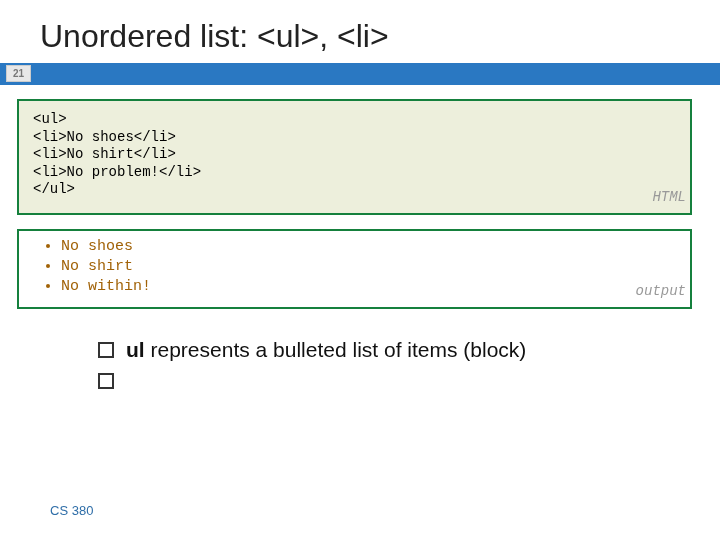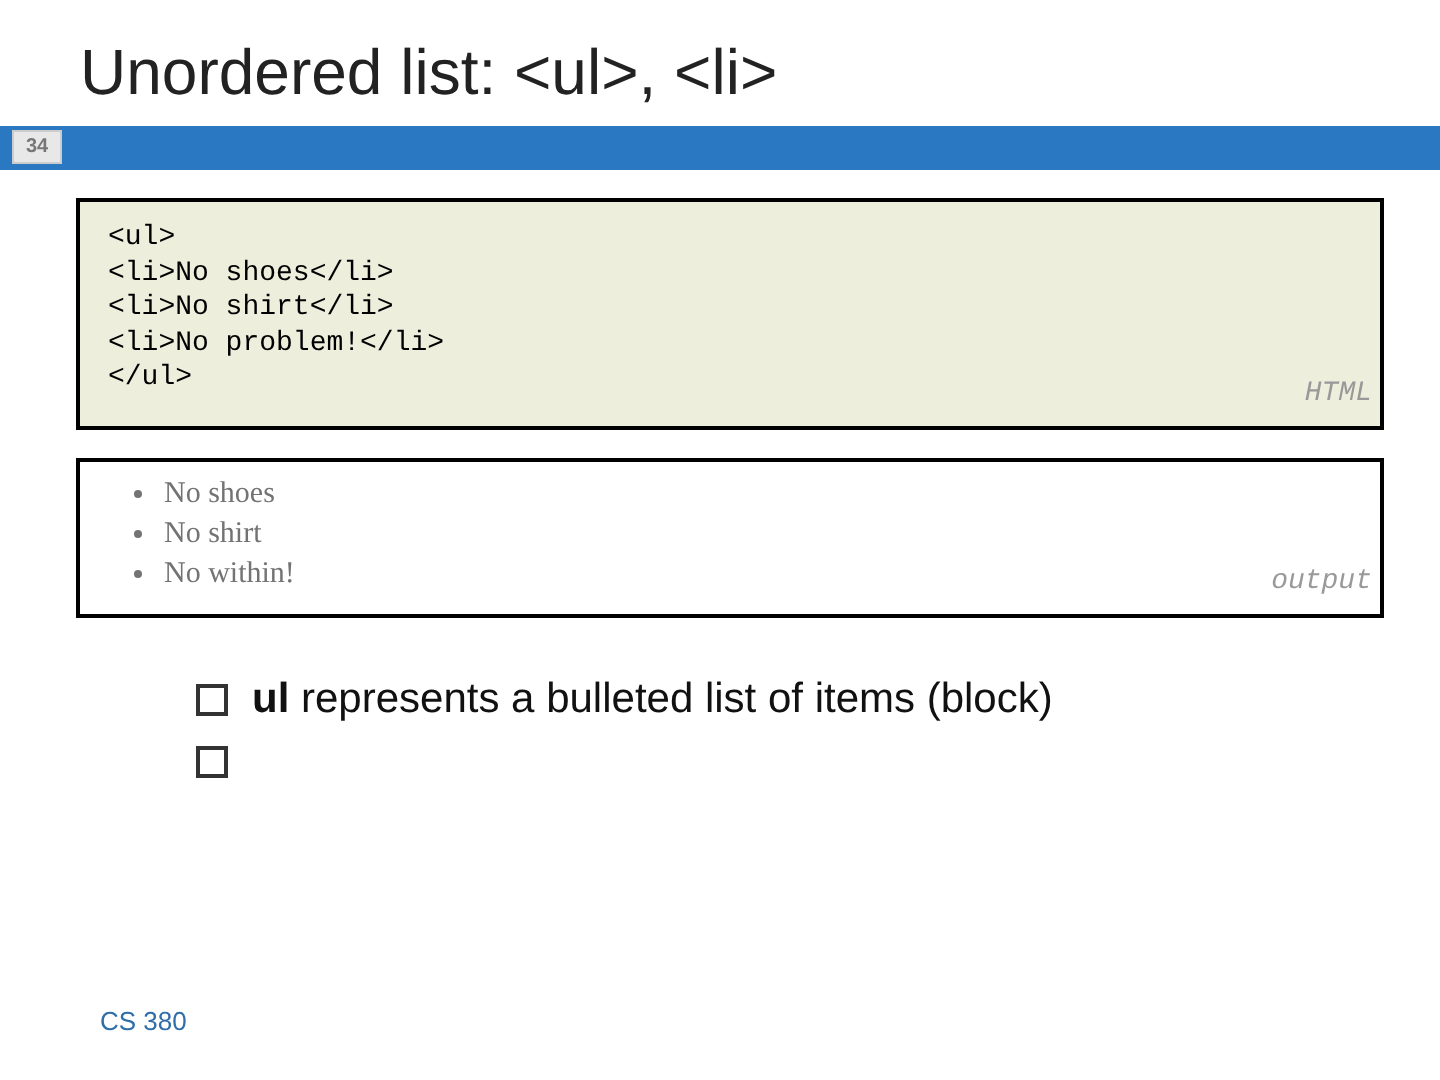--- a/index.html
+++ b/index.html
@@ -28,22 +28,22 @@
     left: 6px;
     top: 2px;
     background: #e8e8e8;
     color: #777;
     font-size: 10px;
     font-weight: bold;
     padding: 2px 6px;
     border: 1px solid #ccc;
   }
   .box {
-    margin: 14px 28px 0 38px;
-    border: 2px solid #000000;
+    margin: 14px 28px 0 17px;
+    border: 2px solid #15803d;
     position: relative;
   }
   .code-box {
     background: #edefdc;
     padding: 10px 14px 14px 14px;
   }
   .code-box pre {
     margin: 0;
     font-family: "Courier New", monospace;
     font-size: 14px;
@@ -62,24 +62,24 @@
   }
   .output-box {
     background: #fff;
     padding: 6px 14px 10px 14px;
   }
   .output-box ul {
     margin: 0;
     padding-left: 28px;
   }
   .output-box li {
-    font-family: Liberation Serif, serif;
+    font-family: Liberation Mono, monospace;
     font-size: 15px;
     line-height: 1.35;
-    color: #737373;
+    color: #a16207;
   }
   .notes {
     margin: 26px 28px 0 50px;
   }
   .note-line {
     display: flex;
     align-items: flex-start;
     font-size: 21px;
     line-height: 1.45;
     color: #111;
@@ -103,21 +103,21 @@
     color: #2f6ea8;
     font-family: Arial, sans-serif;
   }
 </style>
 </head>
 <body>
 
 <div class="title">Unordered list: &lt;ul&gt;, &lt;li&gt;</div>
 
 <div class="blue-bar">
-  <div class="page-badge">34</div>
+  <div class="page-badge">21</div>
 </div>
 
 <div class="box code-box">
   <pre>&lt;ul&gt;
 &lt;li&gt;No shoes&lt;/li&gt;
 &lt;li&gt;No shirt&lt;/li&gt;
 &lt;li&gt;No problem!&lt;/li&gt;
 &lt;/ul&gt;</pre>
   <div class="box-label">HTML</div>
 </div>

